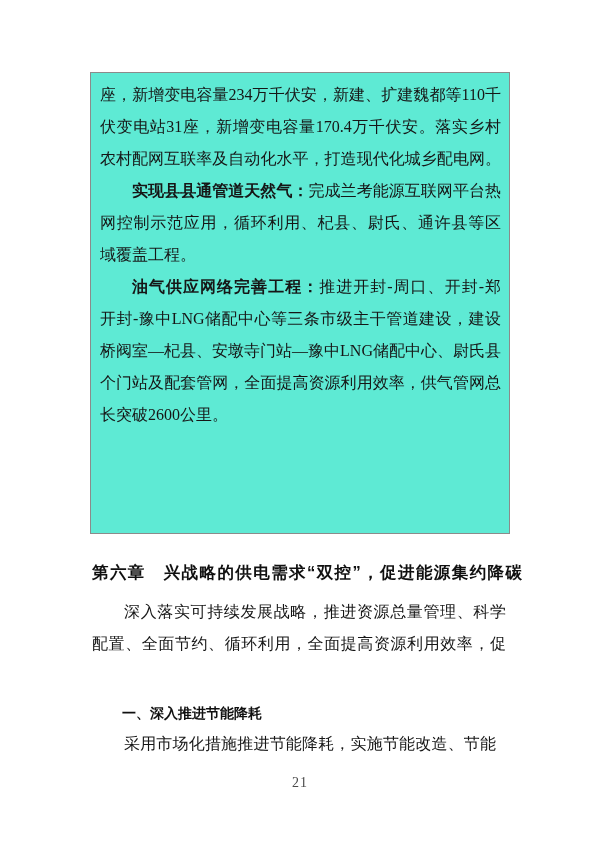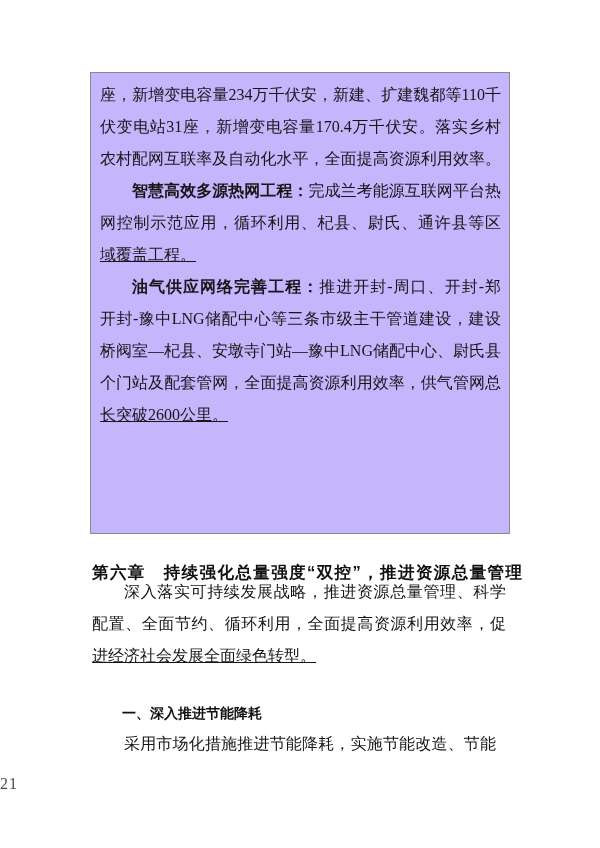--- a/index.html
+++ b/index.html
@@ -10,100 +10,100 @@
     color:#161616;
     overflow:hidden;
   }
 
   .doc-box {
     position:absolute;
     left:90px; top:72px;
     width:420px; height:462px;
     border:1.5px solid #8b8b8b;
     padding:6px 8px 0 9px;
-    background:#c4b5fd;
+    background:#5eead4;
   }
 
   .tline {
     font-size:16px;
     line-height:32px;
     height:32px;
     overflow:hidden;
     text-align:justify;
     text-align-last:justify;
   }
-  .tline.short { text-align-last:left;text-decoration:underline; }
+  .tline.short { text-align-last:left; }
   .tline.ind { text-indent:32px; }
   .lead { font-weight:bold; }
 
   .chapter-heading {
     position:absolute;
     left:92px; top:558px;
     width:430px; height:30px;
     overflow:hidden;
     font-family:"Liberation Sans","DejaVu Sans",sans-serif;
     font-weight:bold;
     font-size:16.5px;
     line-height:28px;
     color:#101010;
     text-align:justify;
     text-align-last:justify;
   }
 
   .para { position:absolute; left:92px; width:414px; }
-  .para-intro { top:576px; }
+  .para-intro { top:596px; }
   .para-body { top:728px; width:404px; }
 
   .sub-heading {
     position:absolute;
     left:92px; top:699px;
     width:414px;
     font-size:14px;
     font-weight:bold;
     line-height:30px;
     text-indent:30px;
     color:#101010;
   }
 
   .page-number {
     position:absolute;
     left:0; top:775px;
     width:600px;
-    font-size:16px;
+    text-align:center;
+    font-size:14px;
     letter-spacing:1px;
     color:#4a4a4a;
   }
 </style>
 </head>
 <body>
 
 <div>
 
   <div class="doc-box">
     <div class="tline">座，新增变电容量234万千伏安，新建、扩建魏都等110千</div>
     <div class="tline">伏变电站31座，新增变电容量170.4万千伏安。落实乡村振</div>
-    <div class="tline">农村配网互联率及自动化水平，全面提高资源利用效率。</div>
+    <div class="tline">农村配网互联率及自动化水平，打造现代化城乡配电网。</div>
 
-    <div class="tline ind"><span class="lead">智慧高效多源热网工程：</span><span>完成兰考能源互联网平台热</span></div>
+    <div class="tline ind"><span class="lead">实现县县通管道天然气：</span><span>完成兰考能源互联网平台热</span></div>
     <div class="tline">网控制示范应用，循环利用、杞县、尉氏、通许县等区</div>
     <div class="tline short">域覆盖工程。</div>
 
     <div class="tline ind"><span class="lead">油气供应网络完善工程：</span><span>推进开封-周口、开封-郑州、</span></div>
     <div class="tline">开封-豫中LNG储配中心等三条市级主干管道建设，建设董</div>
     <div class="tline">桥阀室—杞县、安墩寺门站—豫中LNG储配中心、尉氏县</div>
     <div class="tline">个门站及配套管网，全面提高资源利用效率，供气管网总</div>
     <div class="tline short">长突破2600公里。</div>
   </div>
 
-  <div class="chapter-heading">第六章　持续强化总量强度“双控”，推进资源总量管理</div>
+  <div class="chapter-heading">第六章　兴战略的供电需求“双控”，促进能源集约降碳</div>
 
   <div class="para para-intro">
     <div class="tline ind">深入落实可持续发展战略，推进资源总量管理、科学</div>
     <div class="tline">配置、全面节约、循环利用，全面提高资源利用效率，促</div>
-    <div class="tline short">进经济社会发展全面绿色转型。</div>
   </div>
 
   <div class="sub-heading">一、深入推进节能降耗</div>
 
   <div class="para para-body">
     <div class="tline ind">采用市场化措施推进节能降耗，实施节能改造、节能</div>
   </div>
 
   <div class="page-number">21</div>
 

